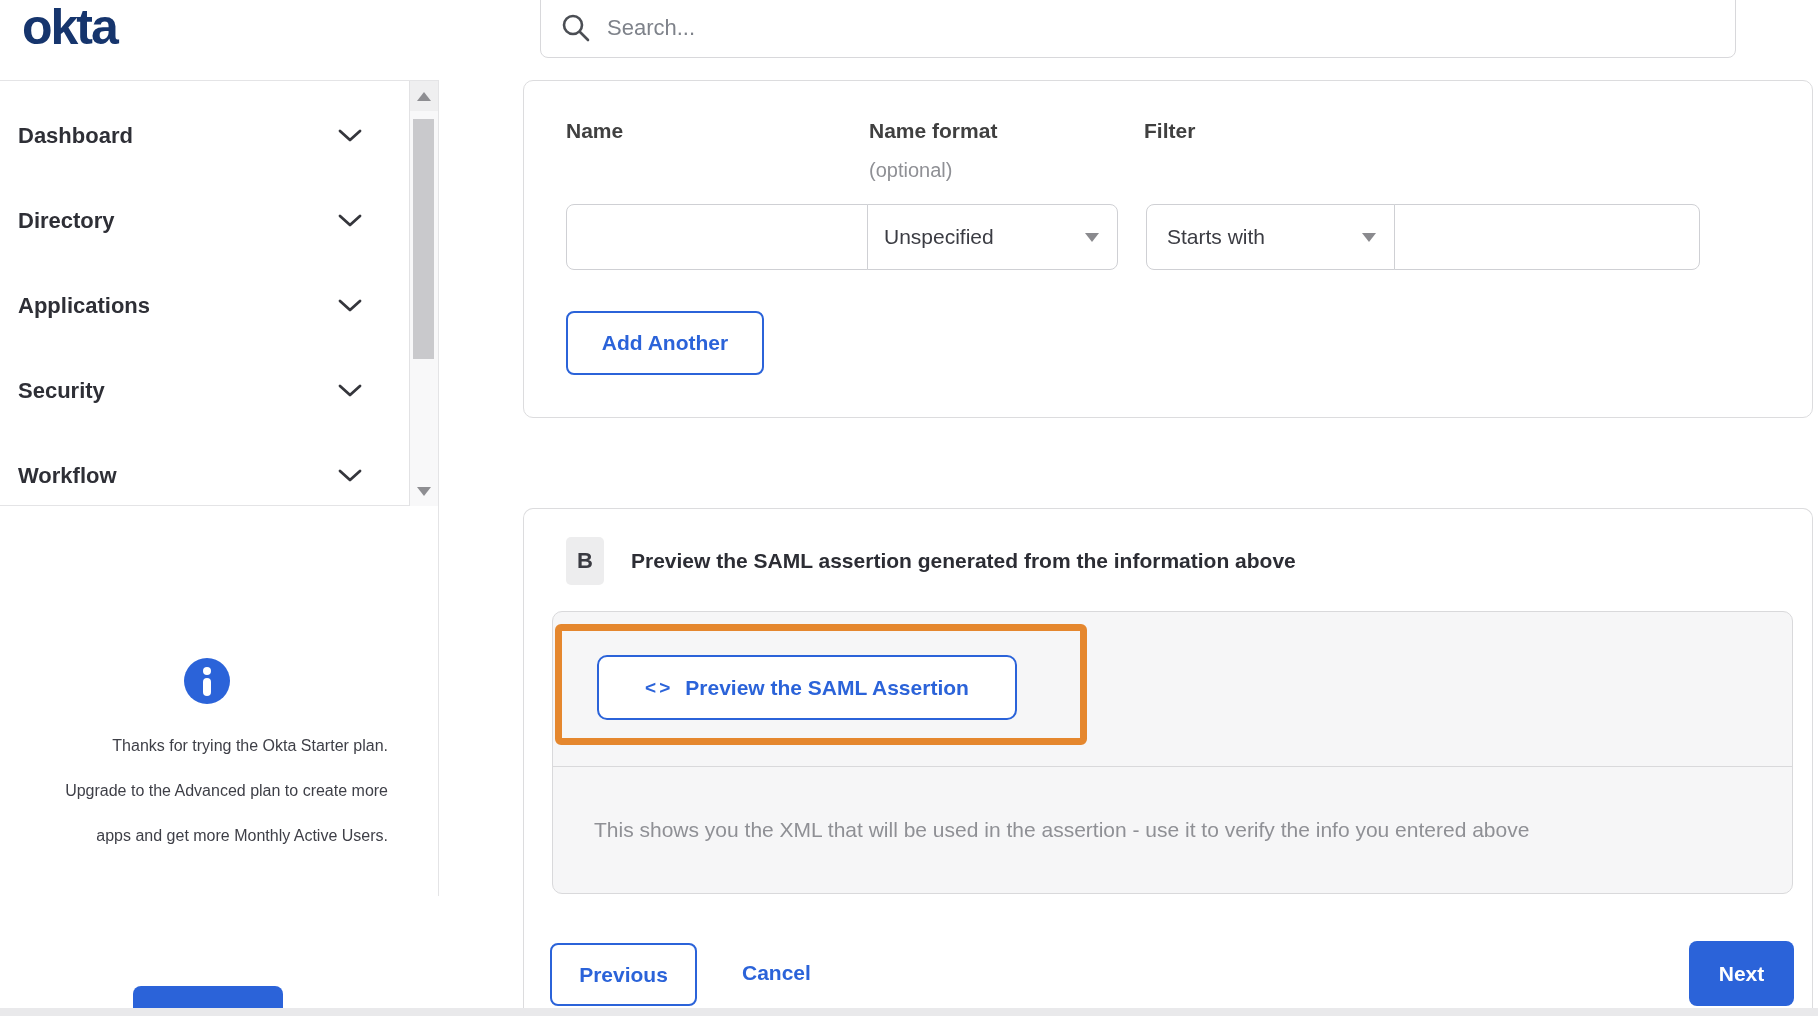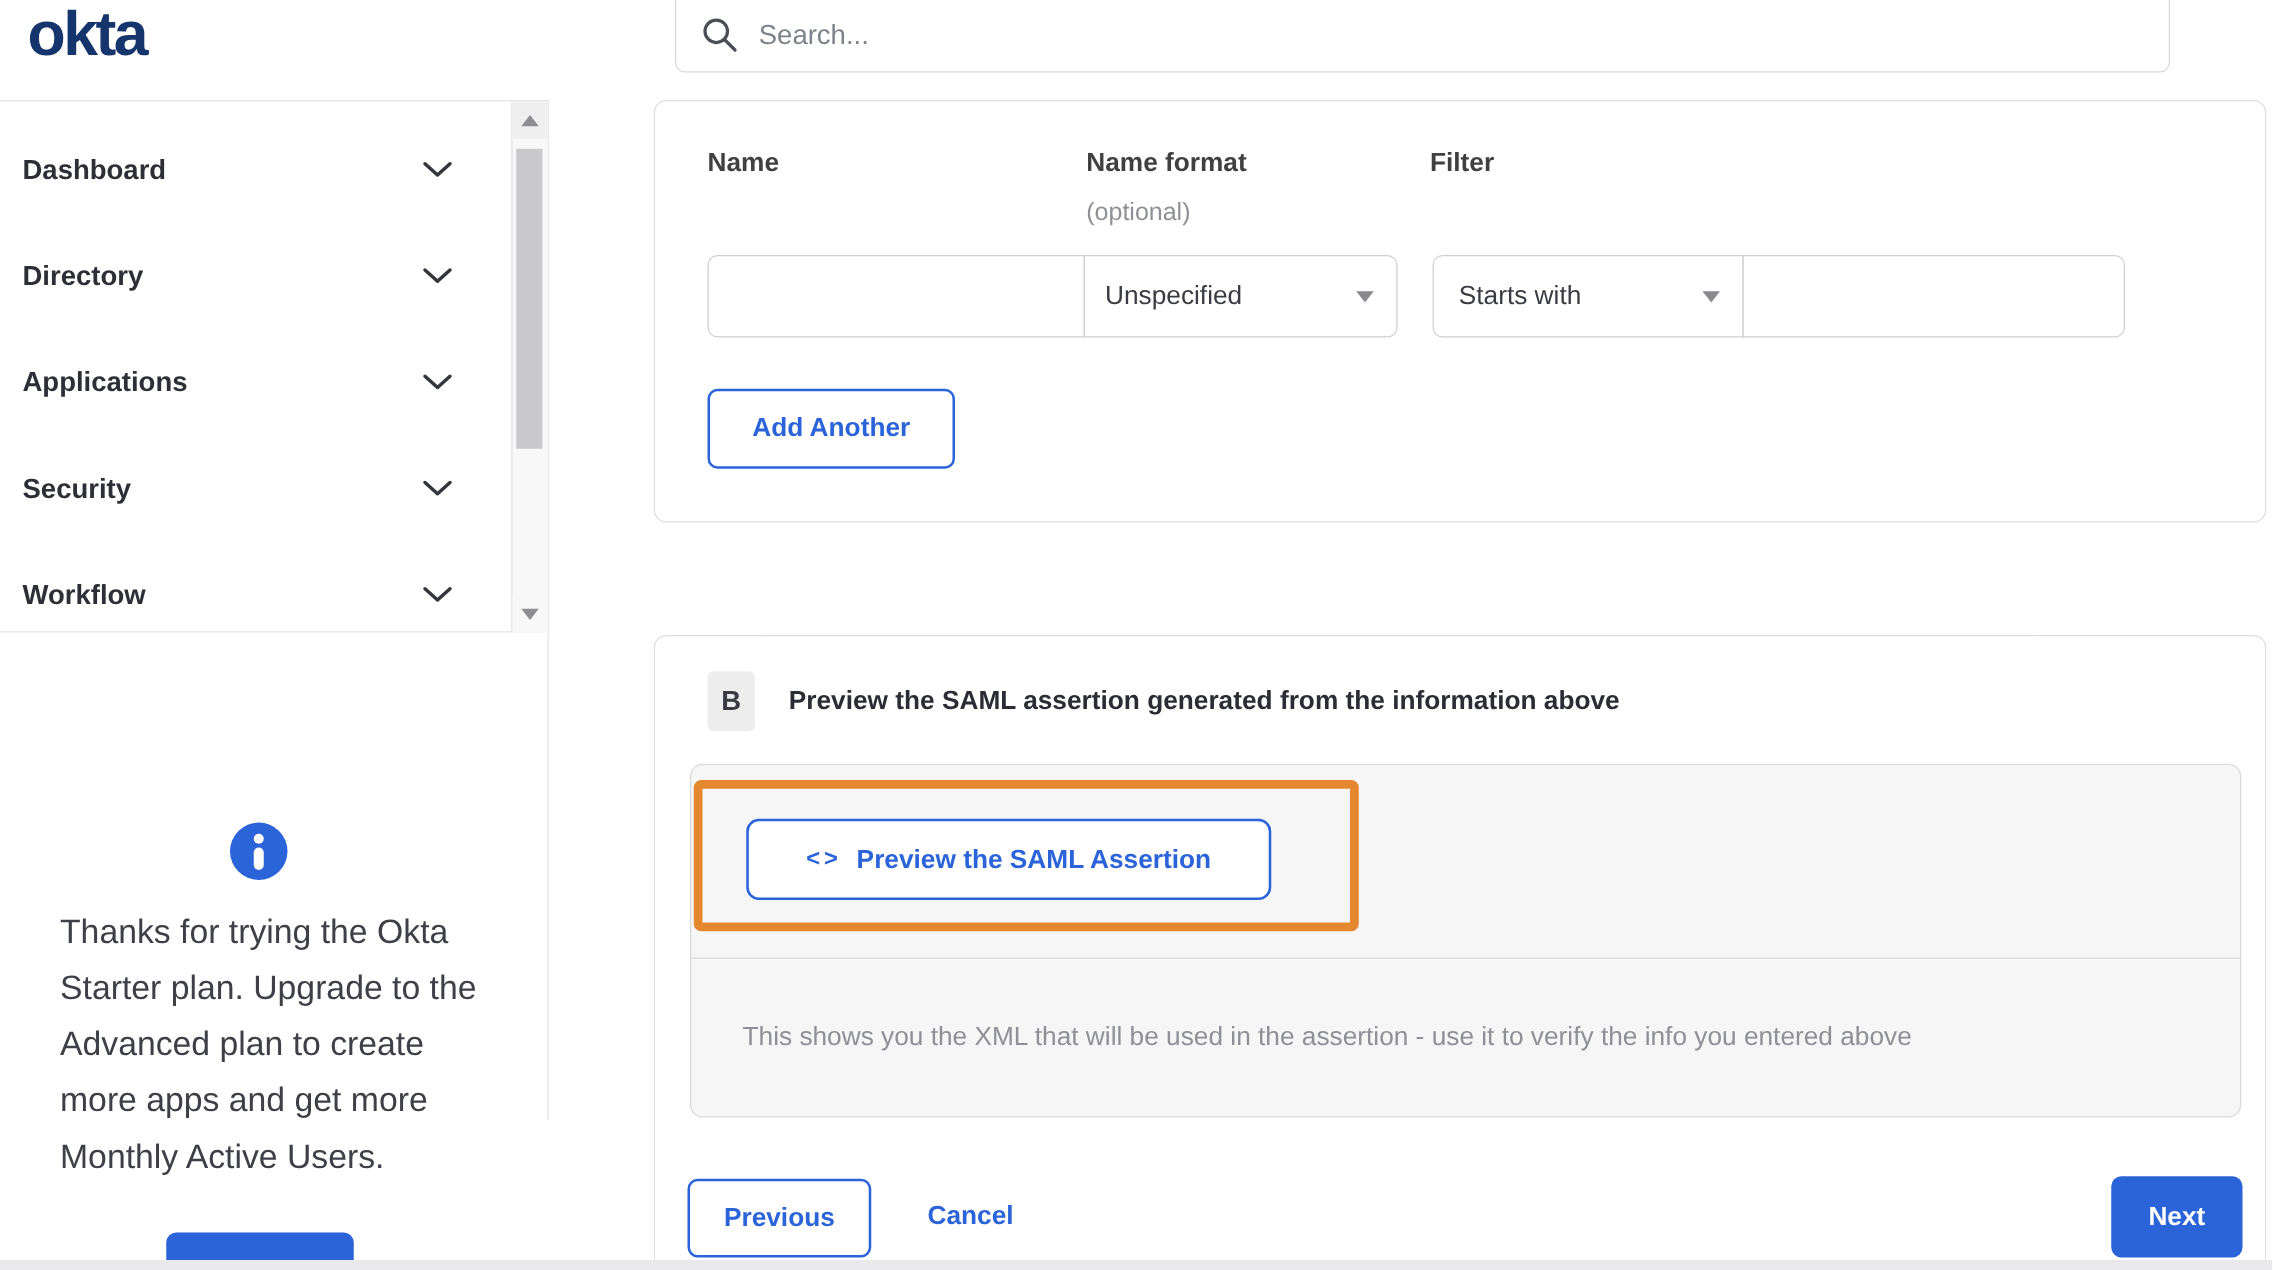--- a/index.html
+++ b/index.html
@@ -35,21 +35,21 @@
   .tri-up { width:0; height:0; border-left:7px solid transparent; border-right:7px solid transparent;
           border-bottom:9px solid #8e8e92; }
   .tri-down { width:0; height:0; border-left:7px solid transparent; border-right:7px solid transparent;
           border-top:9px solid #8e8e92; }
   .scroll-thumb { position:absolute; left:3px; top:38px; width:21px; height:240px; background:#c9c9cc; }
   .promo-icon { position:absolute; left:184px; top:577px; width:46px; height:46px;
           border-radius:50%; background:#2b63d9; }
   .i-dot { position:absolute; left:19px; top:9px; width:8px; height:8px; border-radius:50%; background:#fff; }
   .i-stem { position:absolute; left:19px; top:20px; width:8px; height:18px; border-radius:4px; background:#fff; }
   .promo-text { position:absolute; left:48px; top:642px; width:340px;
-          font-size:27px; line-height:45px; color:#3e3f47; }
+          font-size:16px; line-height:45px; color:#3e3f47;text-align:right; }
   .upgrade-btn { position:absolute; left:133px; top:905px; width:150px; height:66px;
           background:#2b63d9; color:#fff; font-size:22px; font-weight:700;
           border:none; border-radius:8px; cursor:pointer; font-family:"Liberation Sans", sans-serif; }
   
   .card-a { position:absolute; left:523px; top:80px; width:1290px; height:338px;
           background:#fff; border:1px solid #dcdcde; border-radius:10px; }
   .col-label { position:absolute; top:38px; font-size:21px; font-weight:700; color:#404040; }
   .col-label.name { left:42px; } .col-label.format { left:345px; } .col-label.filter { left:608px;margin-left:12px; }
   .col-hint { position:absolute; left:345px; top:78px; font-size:20px; color:#8f9095; }
   .field-row { position:absolute; left:42px; top:123px; height:66px; display:flex; align-items:stretch; }

